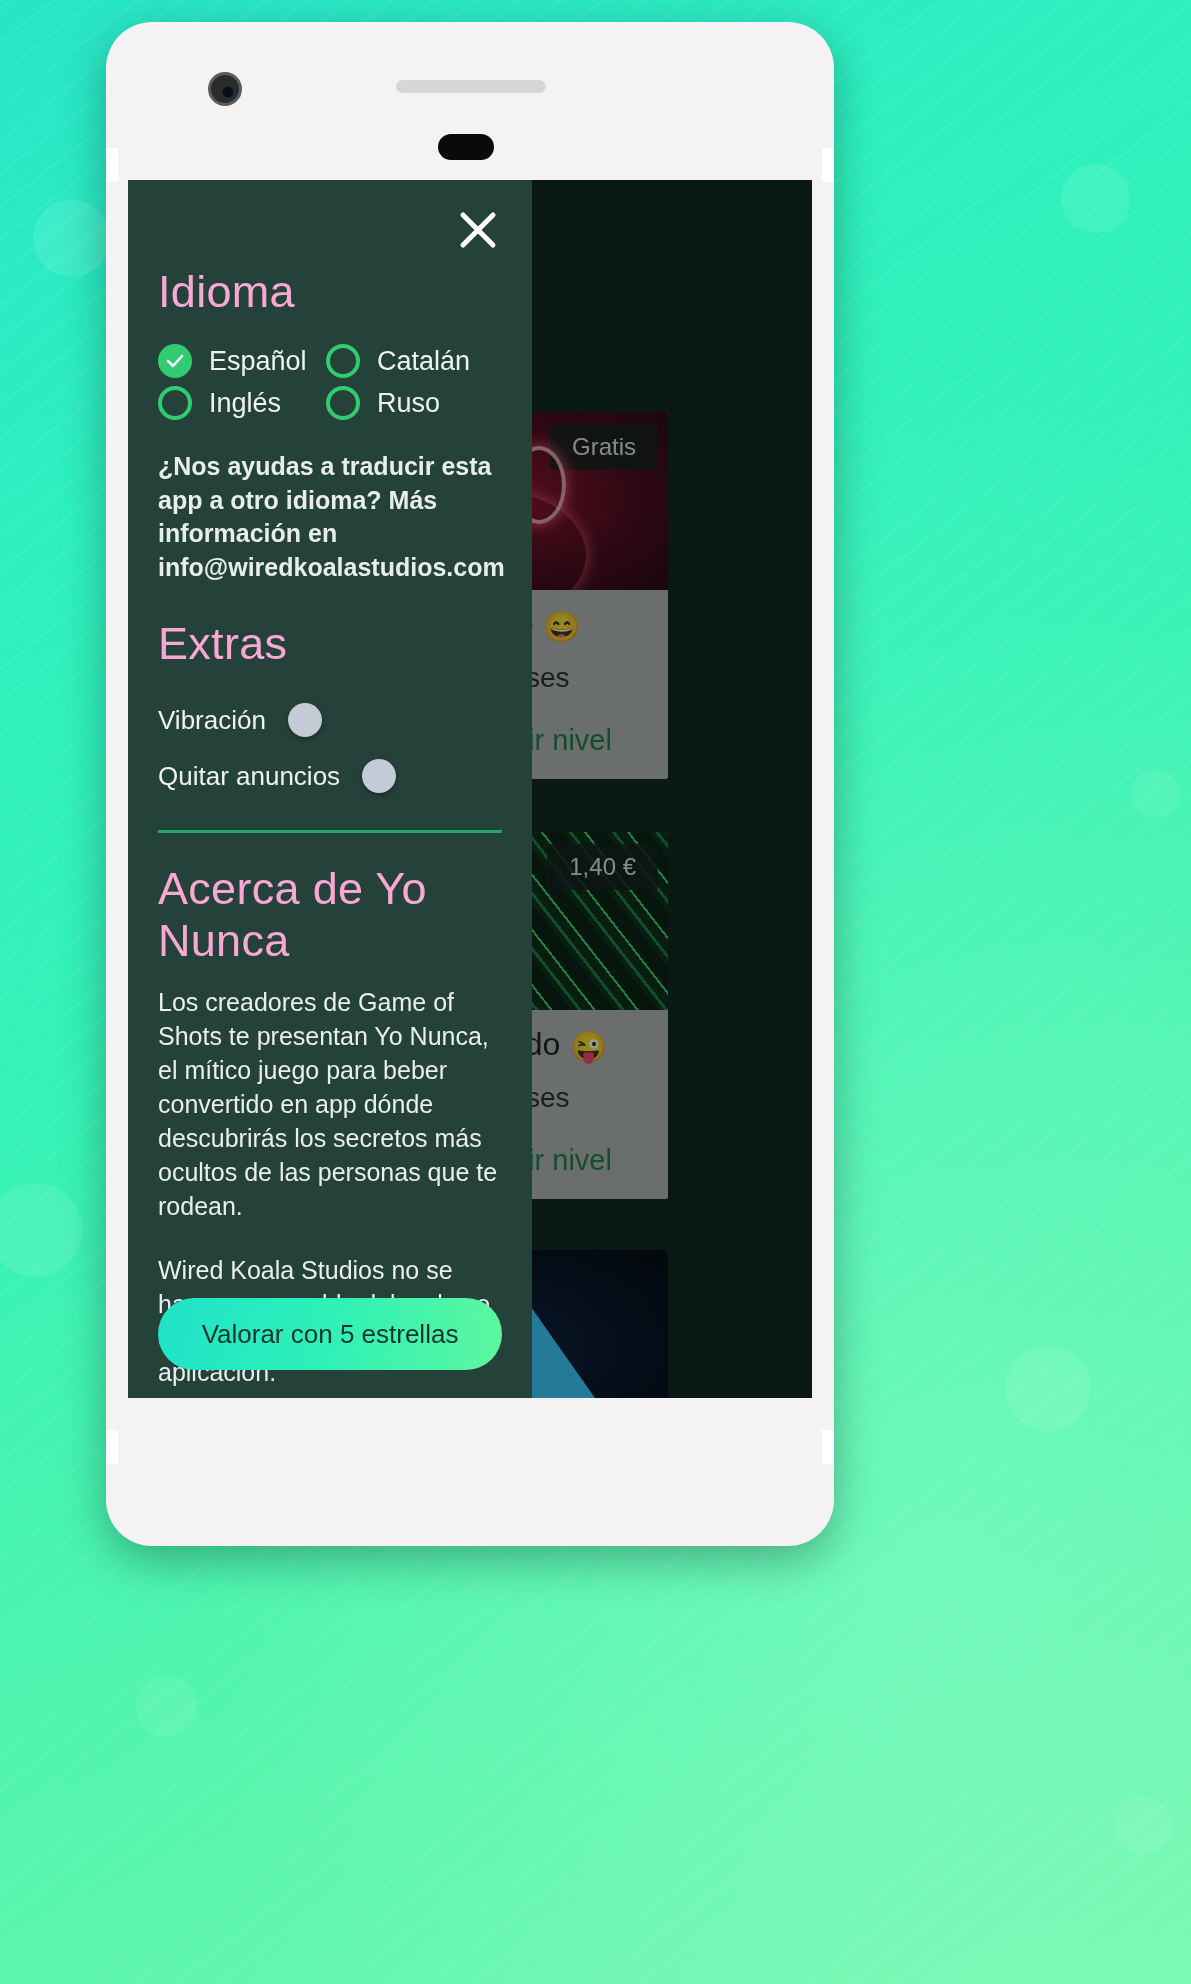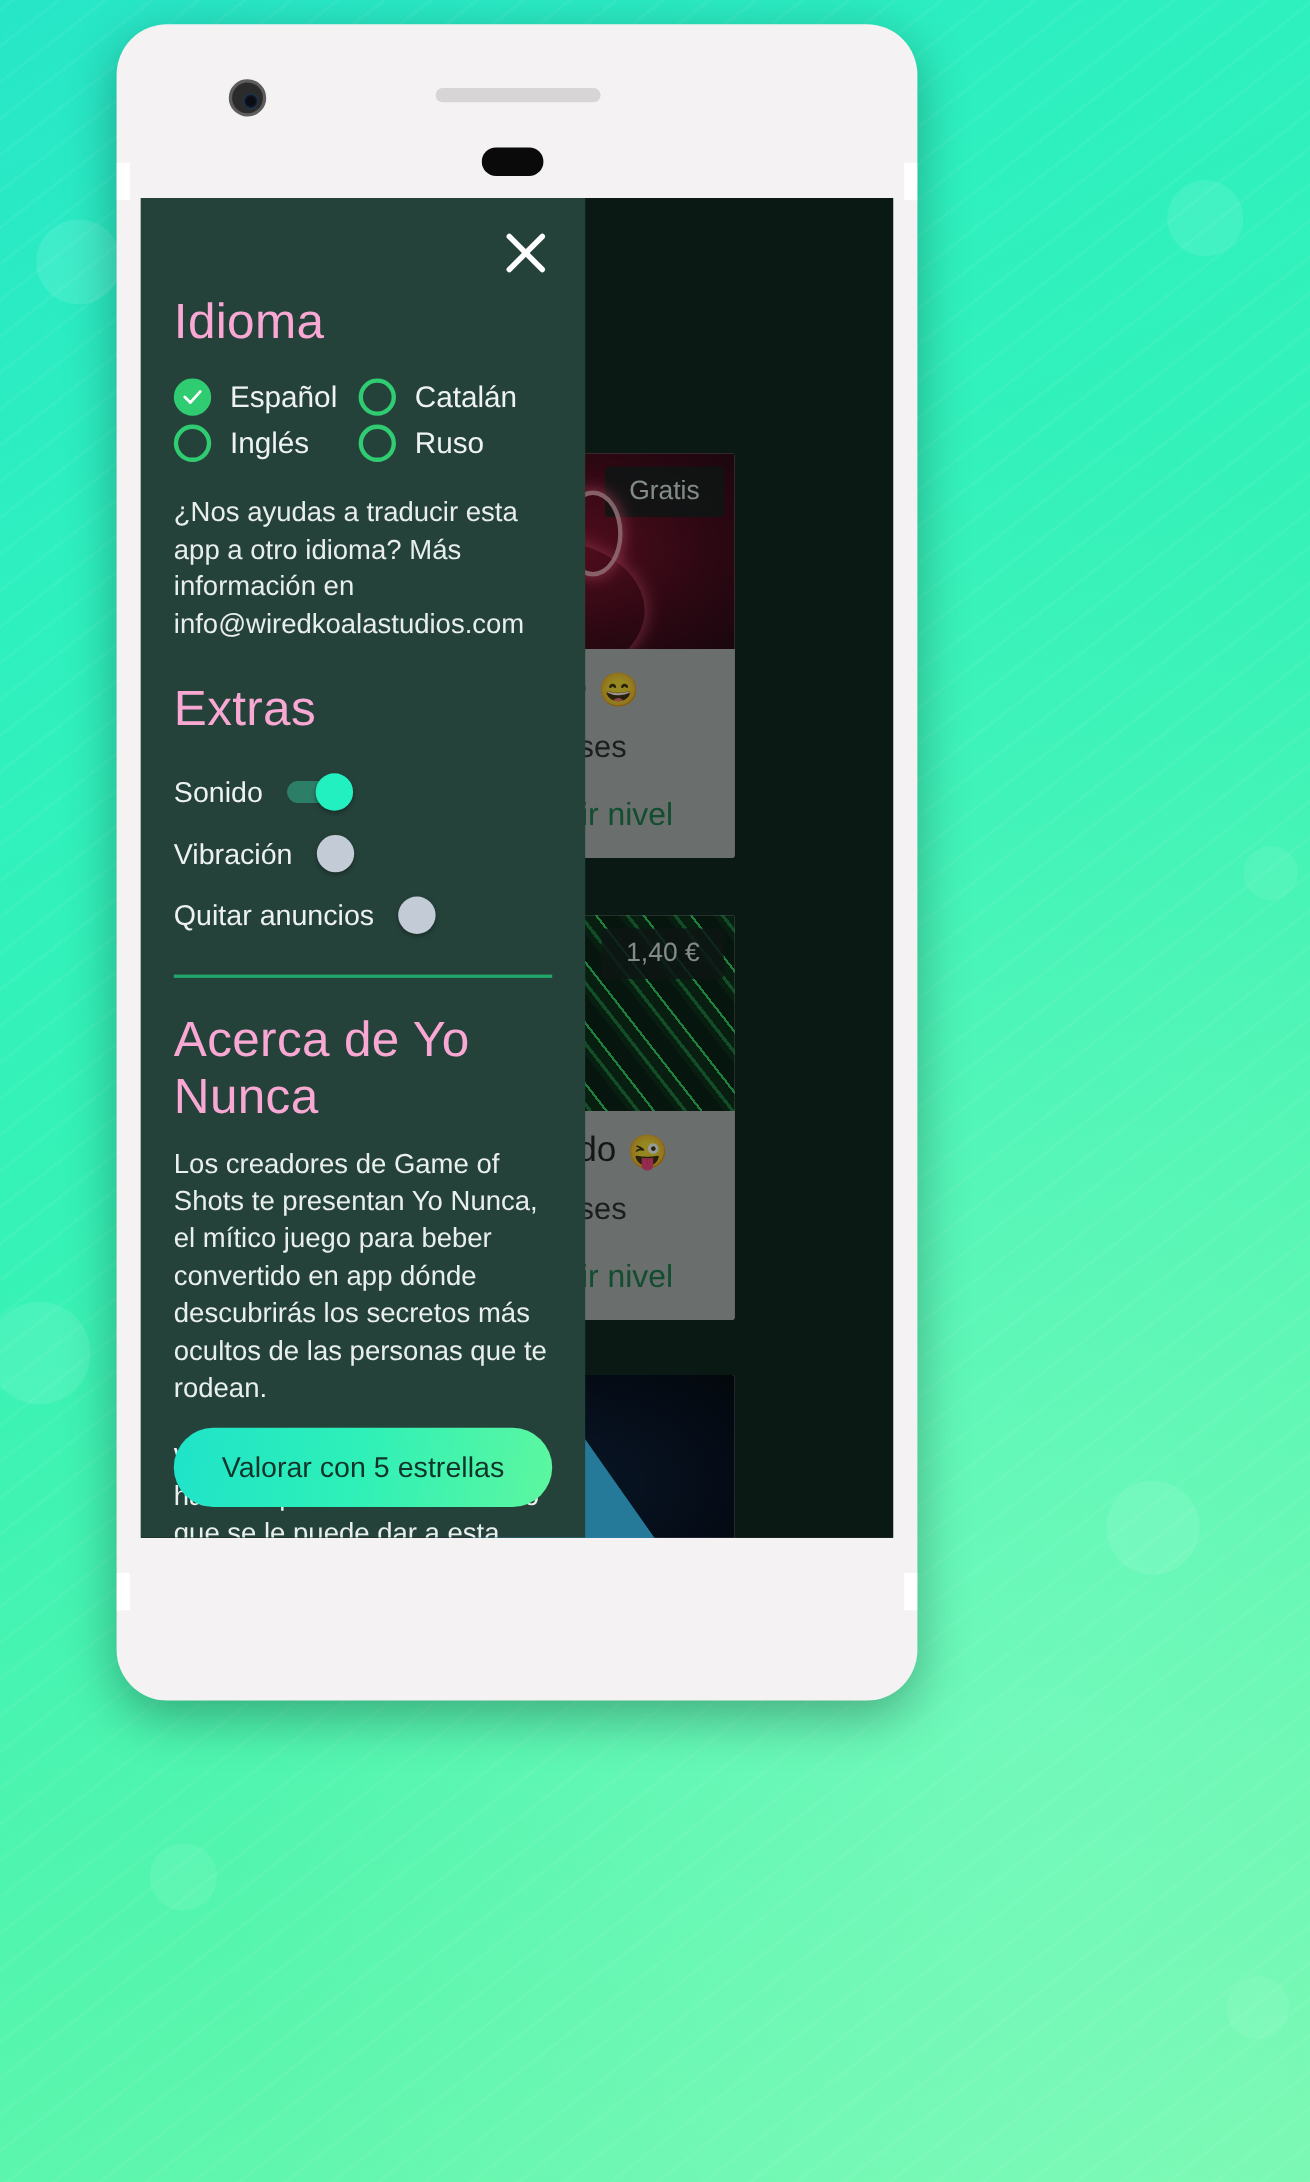--- a/index.html
+++ b/index.html
@@ -273,20 +273,21 @@
     color: #eef3f2;
     font-size: 27px;
   }
 
   #translate-note {
     color: #e8eeec;
     font-size: 25px;
     line-height: 1.34;
     margin-top: 30px;
     max-width: 360px;
+    font-weight: bold;
   }
 
   
   #extras-title { margin-top: 34px; margin-bottom: 22px; }
 
   .extra-row {
     display: flex;
     align-items: center;
     height: 56px;
   }
@@ -445,27 +446,20 @@
         <div class="lang-item">
           <span class="radio"></span>
           <span class="lang-label">Ruso</span>
         </div>
       </div>
 
       <p id="translate-note">¿Nos ayudas a traducir esta app a otro idioma? Más información en info@wiredkoalastudios.com</p>
 
       <h2 class="section-title" id="extras-title">Extras</h2>
 
-      <div class="extra-row">
-        <span class="extra-label">Sonido</span>
-        <span class="switch on">
-          <span class="track"></span>
-          <span class="thumb"></span>
-        </span>
-      </div>
 
       <div class="extra-row">
         <span class="extra-label">Vibración</span>
         <span class="switch off">
           <span class="track"></span>
           <span class="thumb"></span>
         </span>
       </div>
 
       <div class="extra-row">

